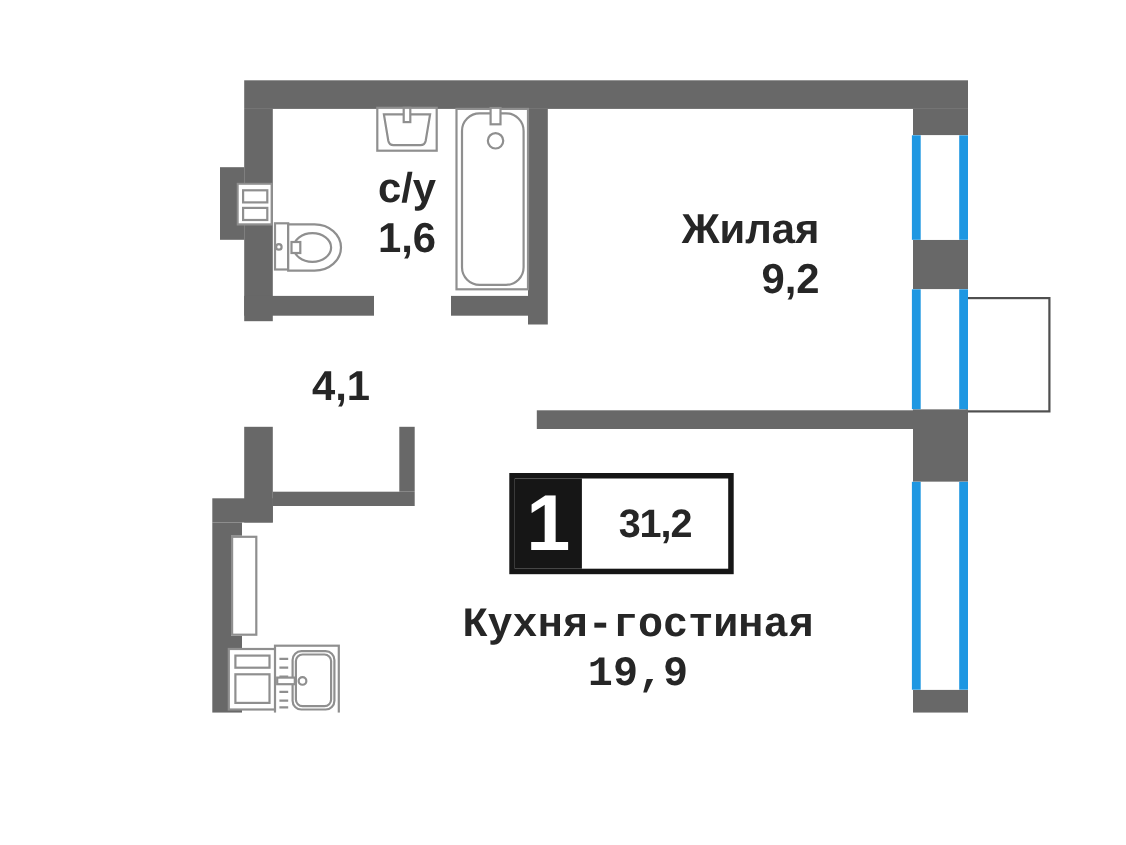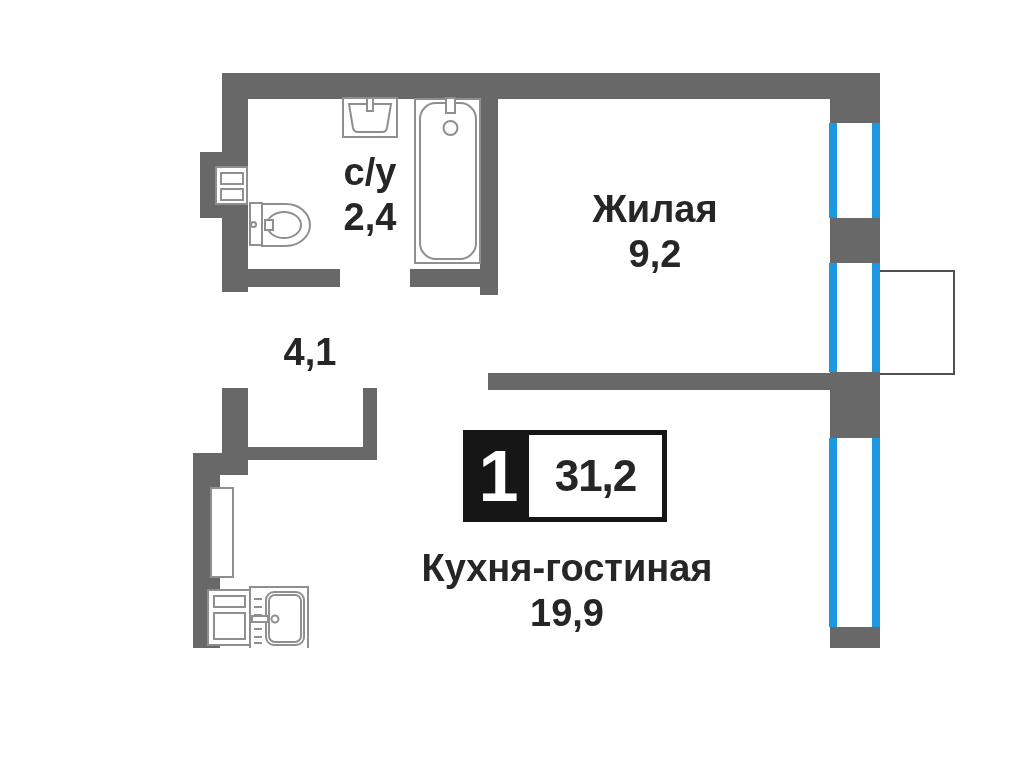--- a/index.html
+++ b/index.html
@@ -13,21 +13,21 @@
   .fx{fill:#ffffff;stroke:var(--fixture-outline,#8f8f8f);stroke-width:2;}
   .fx-thin{fill:none;stroke:var(--fixture-outline,#8f8f8f);stroke-width:2;}
   .niche{position:absolute;box-sizing:border-box;background:#fff;border:2px solid var(--fixture-outline,#8f8f8f);}
   .room-label{position:absolute;color:var(--text,#262626);font-weight:700;font-size:38px;
               line-height:45px;text-align:center;white-space:nowrap;}
   .badge{position:absolute;left:463px;top:430px;width:204px;height:92px;box-sizing:border-box;
          border:5px solid var(--badge-bg,#141414);background:#fff;display:flex;}
   .badge-left{width:61px;background:var(--badge-bg,#141414);color:#fff;display:flex;
               align-items:center;justify-content:center;font-weight:700;font-size:72px;}
   .badge-right{flex:1;display:flex;align-items:center;justify-content:center;
-               color:var(--text,#262626);font-weight:700;font-size:44px;letter-spacing:-1px;}
+               color:var(--text,#262626);font-weight:700;font-size:36px;letter-spacing:-1px;}
 </style>
 </head>
 <body>
 
 <div id="stage">
 
   <div class="balcony" style="left:878px;top:270px;width:77px;height:105px;"></div>
 
   <div class="wall" style="left:222px;top:73px;width:658px;height:26px;"></div>
   <div class="wall" style="left:222px;top:99px;width:26px;height:193px;"></div>
@@ -91,33 +91,33 @@
     <rect class="fx" x="2" y="2" width="58" height="65"></rect>
     <rect class="fx" x="18" y="7" width="38" height="53" rx="8"></rect>
     <rect class="fx-thin" x="21" y="10" width="32" height="47" rx="6"></rect>
     <path class="fx-thin" d="M6 14h8 M6 22h8 M6 30h8 M6 44h8 M6 52h8 M6 58h8"></path>
     <rect class="fx" x="4" y="31" width="16" height="6"></rect>
     <circle class="fx" cx="27" cy="34" r="3.5"></circle>
   </svg>
 
   <div class="room-label" style="left:325px;top:150px;width:90px;">
     <div>с/у</div>
-    <div>2,4</div>
+    <div>1,6</div>
   </div>
 
-  <div class="room-label" style="left:565px;top:187px;width:180px;">
+  <div class="room-label" style="left:565px;top:187px;width:180px;text-align:right;">
     <div>Жилая</div>
     <div>9,2</div>
   </div>
 
   <div class="room-label" style="left:275px;top:330px;width:70px;">
     <div>4,1</div>
   </div>
 
-  <div class="room-label" style="left:397px;top:546px;width:340px;">
+  <div class="room-label" style="left:410px;top:546px;width:340px;font-family:Liberation Mono, monospace;">
     <div>Кухня-гостиная</div>
     <div>19,9</div>
   </div>
 
   <div class="badge">
     <div class="badge-left">1</div>
     <div class="badge-right">31,2</div>
   </div>
 
 </div>

